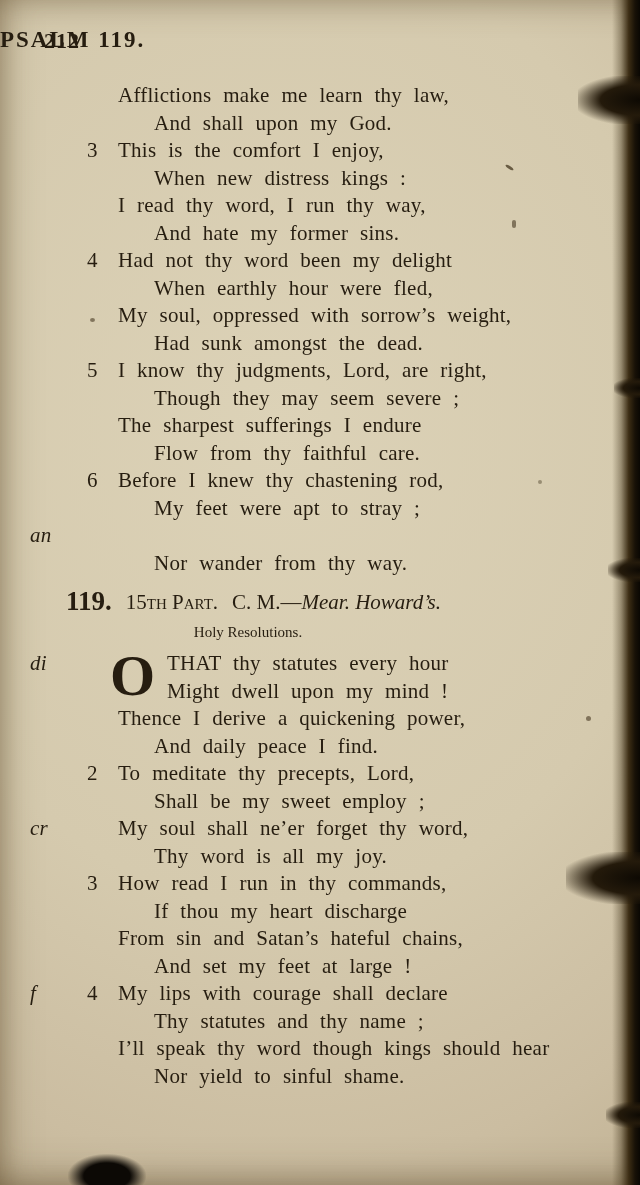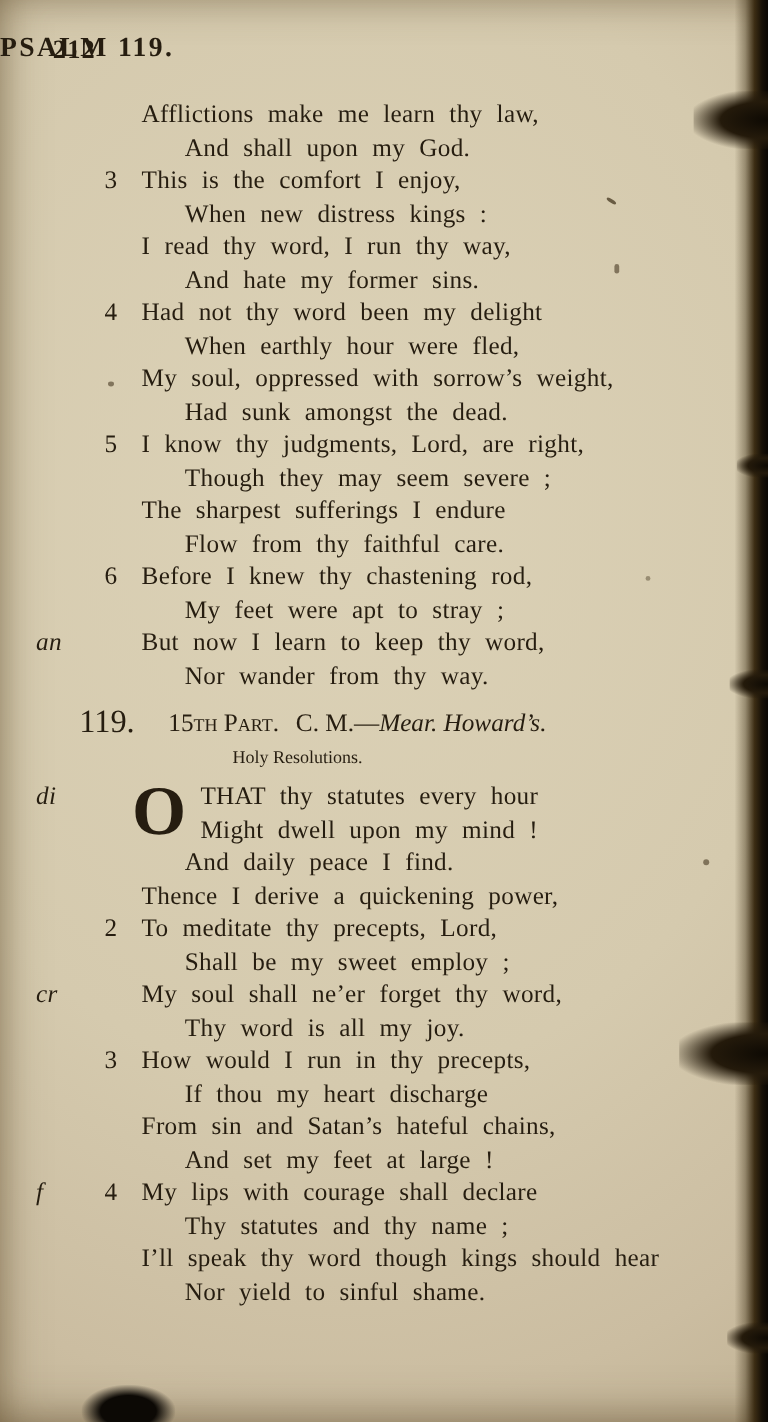--- a/index.html
+++ b/index.html
@@ -48,21 +48,21 @@
          word-spacing:0.30em; letter-spacing:0.012em; white-space:nowrap; }
   .line .num{ position:absolute; left:87px; top:0; }
   .line .txt{ position:absolute; top:0; }
   .line.i0 .txt{ left:118px; }
   .line.i1 .txt{ left:154px; }
   .line.i2 .txt{ left:167px; }
   .line .mnote{ position:absolute; left:30px; top:0; font-style:italic; font-size:21px; }
 
   
   .heading{ position:absolute; top:586px; left:66px; width:540px; white-space:nowrap; }
-  .hnum{ font-weight:normal; font-size:27px; margin-right:24px; vertical-align:-1px; }
+  .hnum{ font-weight:bold; font-size:27px; margin-right:10px; vertical-align:-1px; }
   .hpart{ font-variant:small-caps; font-size:21px; margin-right:10px; }
   .hmeter{ font-size:21px;margin-top:11px; }
   .htunes{ font-style:italic; font-size:21px; }
   .subtitle{ position:absolute; top:624px; left:0; width:496px; text-align:center; font-size:15px; }
 
   
   .dropcap{ position:absolute; left:110px; top:2px; font-size:58px; line-height:48px; font-weight:bold; }
 </style>
 </head>
 <body>
@@ -122,21 +122,20 @@
       </div>
       <div class="line i0">
         <span class="num">6</span>
         <span class="txt">Before I knew thy chastening rod,</span>
       </div>
       <div class="line i1">
         <span class="txt">My feet were apt to stray ;</span>
       </div>
       <div class="line i0">
         <span class="mnote">an</span>
-        <span class="txt">But now I learn to keep thy word,</span>
       </div>
       <div class="line i1">
         <span class="txt">Nor wander from thy way.</span>
       </div>
     </div>
 
   <div class="heading">
     <span class="hnum">119.</span>
     <span class="hpart">15th Part.</span>
     <span class="hmeter">C. M.—</span><span class="htunes">Mear. Howard’s.</span>
@@ -145,43 +144,43 @@
 
   <div class="lines" id="hymn2">
     <span class="dropcap">O</span>
   <div class="line i2">
         <span class="mnote">di</span>
         <span class="txt">THAT thy statutes every hour</span>
       </div>
       <div class="line i2">
         <span class="txt">Might dwell upon my mind !</span>
       </div>
+      <div class="line i0">
+        <span class="txt">Thence I derive a quickening power,</span>
+      </div>
       <div class="line i1">
         <span class="txt">And daily peace I find.</span>
-      </div>
-      <div class="line i0">
-        <span class="txt">Thence I derive a quickening power,</span>
       </div>
       <div class="line i0">
         <span class="num">2</span>
         <span class="txt">To meditate thy precepts, Lord,</span>
       </div>
       <div class="line i1">
         <span class="txt">Shall be my sweet employ ;</span>
       </div>
       <div class="line i0">
         <span class="mnote">cr</span>
         <span class="txt">My soul shall ne’er forget thy word,</span>
       </div>
       <div class="line i1">
         <span class="txt">Thy word is all my joy.</span>
       </div>
       <div class="line i0">
         <span class="num">3</span>
-        <span class="txt">How would I run in thy precepts,</span>
+        <span class="txt">How read I run in thy commands,</span>
       </div>
       <div class="line i1">
         <span class="txt">If thou my heart discharge</span>
       </div>
       <div class="line i0">
         <span class="txt">From sin and Satan’s hateful chains,</span>
       </div>
       <div class="line i1">
         <span class="txt">And set my feet at large !</span>
       </div>

